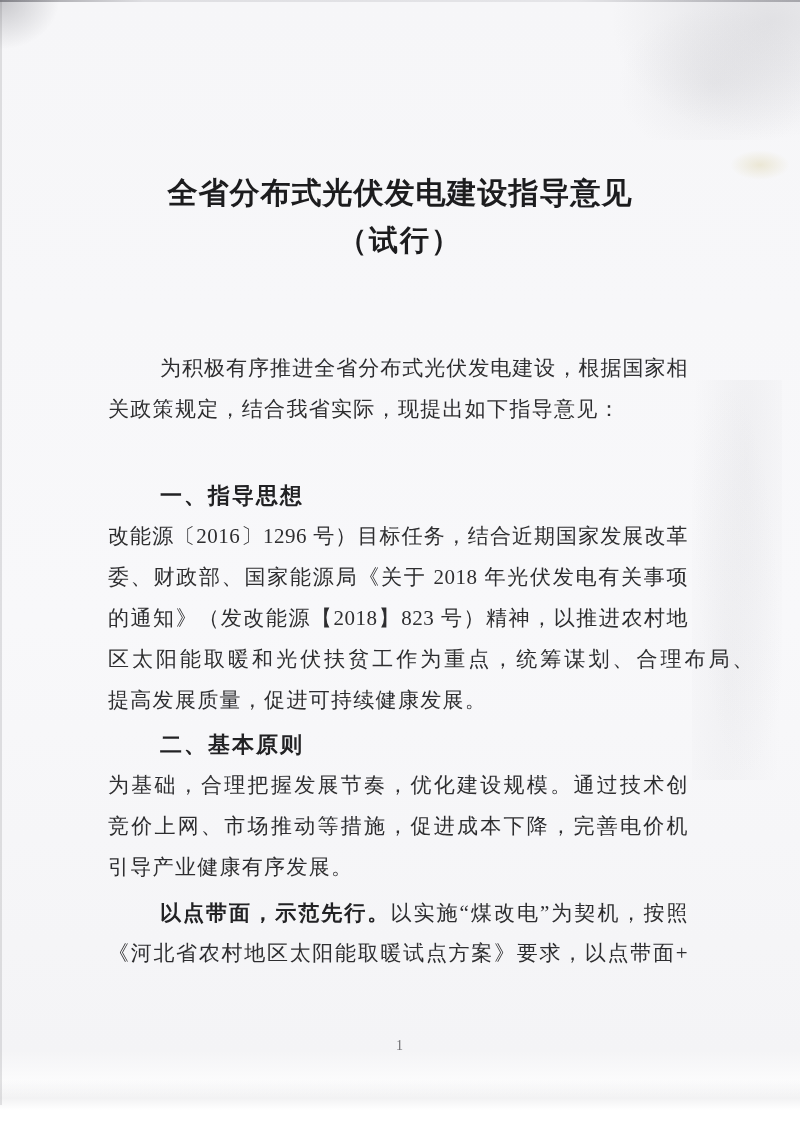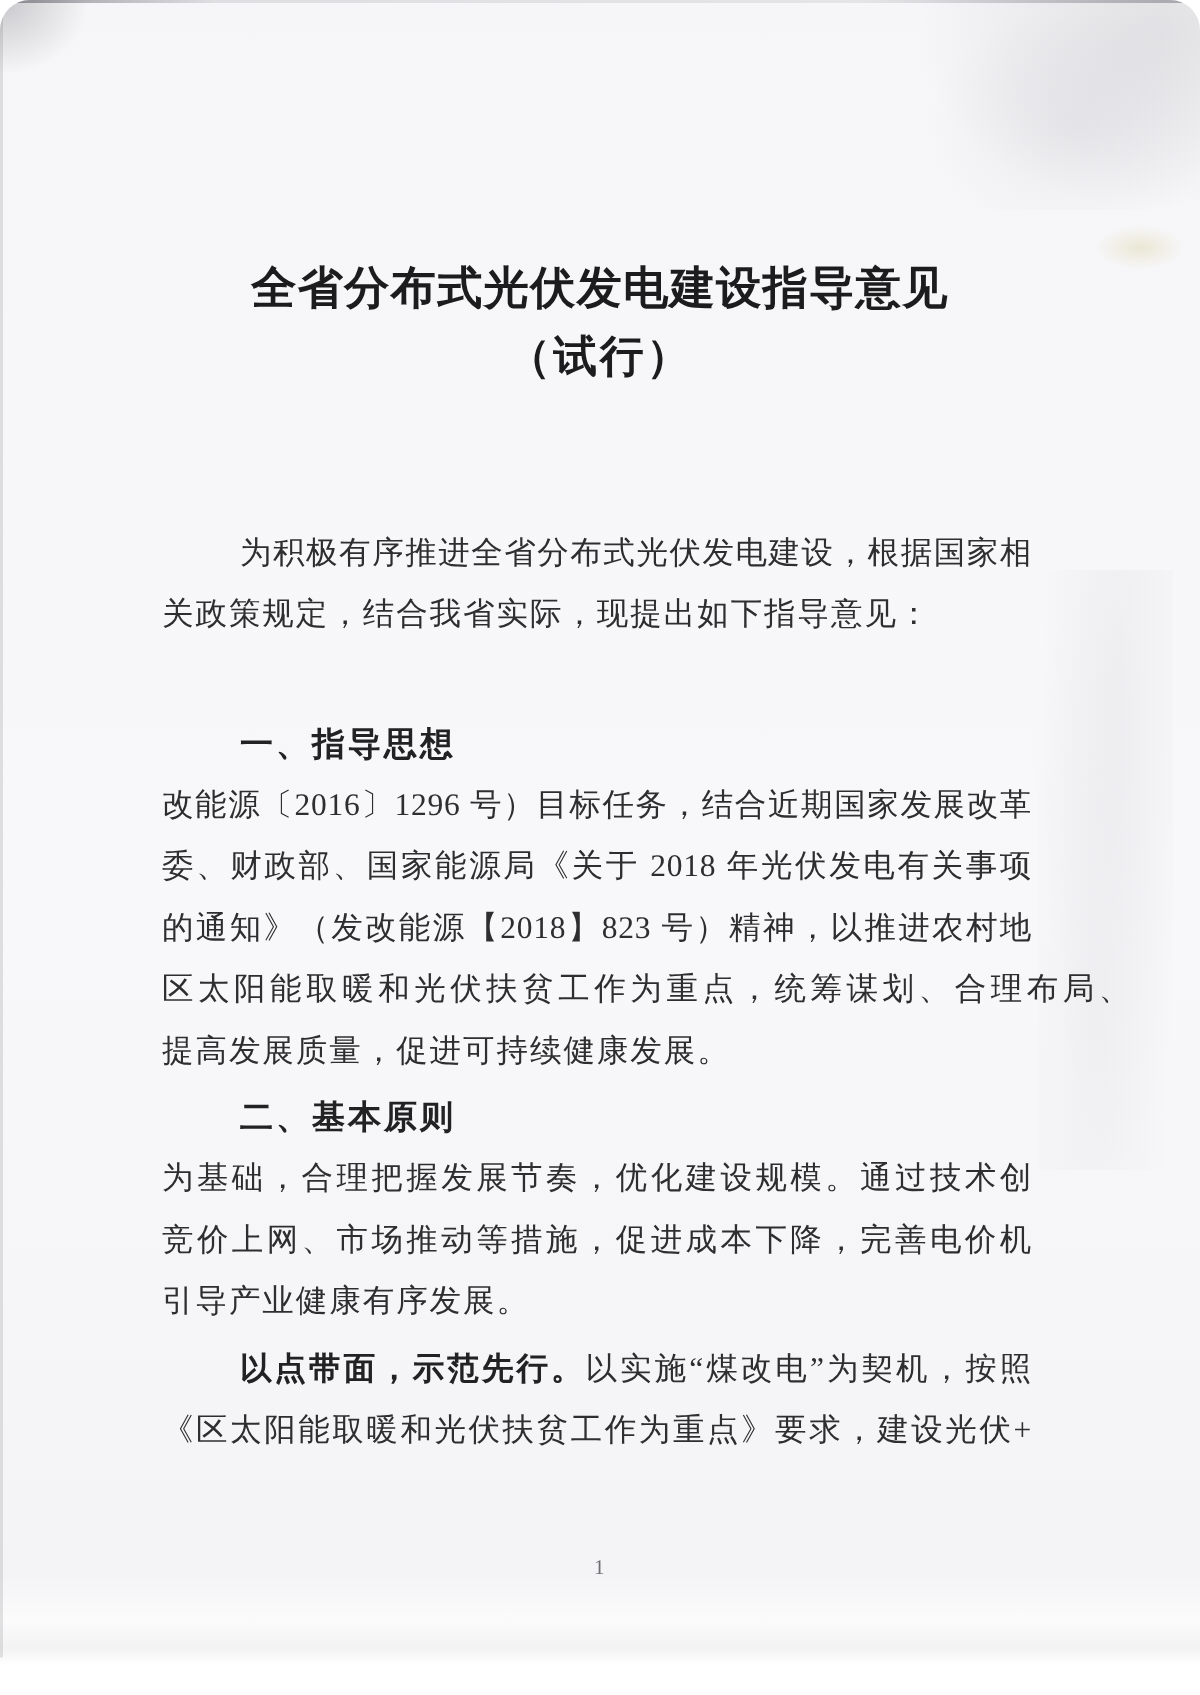--- a/index.html
+++ b/index.html
@@ -3,21 +3,20 @@
 <meta charset="utf-8">
 <style>
   html,body{margin:0;padding:0;background:#ffffff;}
   .sheet{
     position:relative;
     width:800px;height:1130px;
     background:linear-gradient(180deg,#f6f6f8 0%,#f8f8fa 55%,#f4f4f6 93%,#ffffff 97%);
     overflow:hidden;
     font-family:"Liberation Serif","DejaVu Serif",serif;
     color:#2e2e30;
-    border-radius:20px;
   }
   
   .scan-top{position:absolute;top:0;left:0;right:0;height:2px;
     background:linear-gradient(90deg,rgba(70,70,78,.55),rgba(140,140,148,.22) 18%,rgba(150,150,158,.18) 72%,rgba(80,80,88,.45));}
   .scan-left{position:absolute;top:0;left:0;width:2px;height:1105px;background:rgba(130,130,138,.22);}
   .corner-tl{position:absolute;top:0;left:0;width:60px;height:50px;
     background:radial-gradient(ellipse at 0% 0%,rgba(90,90,98,.30),rgba(90,90,98,0) 70%);}
   .mottle-tr{position:absolute;top:0;right:0;width:190px;height:140px;
     background:radial-gradient(ellipse at 85% 15%,rgba(140,140,148,.20),rgba(140,140,148,0) 70%),
                radial-gradient(ellipse at 55% 60%,rgba(150,150,158,.12),rgba(150,150,158,0) 65%);}
@@ -26,21 +25,21 @@
   .band-bottom{position:absolute;left:0;right:0;top:1080px;height:30px;
     background:linear-gradient(180deg,rgba(175,175,182,0),rgba(175,175,182,.16) 60%,rgba(175,175,182,0));}
   .strip-bottom{position:absolute;left:0;right:0;bottom:0;height:18px;background:#ffffff;}
   .mottle-mid{position:absolute;top:380px;right:18px;width:90px;height:400px;
     background:radial-gradient(ellipse at 60% 20%,rgba(160,160,168,.10),rgba(160,160,168,0) 70%),
                radial-gradient(ellipse at 40% 75%,rgba(160,160,168,.08),rgba(160,160,168,0) 70%);}
   
   .title-block{position:absolute;left:110px;top:170px;width:580px;text-align:center;
     font-weight:700;color:#1c1c1e;}
   .title-l1{font-size:30px;line-height:46px;letter-spacing:1px;}
-  .title-l2{font-size:29px;line-height:48px;letter-spacing:2px;font-family:Liberation Mono, monospace;}
+  .title-l2{font-size:29px;line-height:48px;letter-spacing:2px;}
   .body-block{position:absolute;left:108px;top:303px;width:580px;}
   .ln{font-size:21px;height:41px;line-height:41px;overflow:hidden;letter-spacing:.5px;}
   .j{text-align:justify;text-align-last:justify;}
   .l{text-align:left;letter-spacing:1.3px;}
   .ind{padding-left:52px;margin-top:45px;}
   .wide{width:646px;}
   .hd{font-family:"Liberation Sans","DejaVu Sans",sans-serif;font-weight:700;
       font-size:22px;letter-spacing:2px;color:#222224;text-align:right;text-align-last:left;}
   .lead{font-family:"Liberation Sans","DejaVu Sans",sans-serif;font-weight:700;color:#222224;}
   .mt3{margin-top:3px;}
@@ -74,18 +73,18 @@
     <div class="ln j"><span>改能源〔2016〕1296 号）目标任务，结合近期国家发展改革</span></div>
     <div class="ln j"><span>委、财政部、国家能源局《关于 2018 年光伏发电有关事项</span></div>
     <div class="ln j"><span>的通知》（发改能源【2018】823 号）精神，以推进农村地</span></div>
     <div class="ln j wide"><span>区太阳能取暖和光伏扶贫工作为重点，统筹谋划、合理布局、</span></div>
     <div class="ln l"><span>提高发展质量，促进可持续健康发展。</span></div>
     <div class="ln hd ind mt3"><span>二、基本原则</span></div>
     <div class="ln j"><span>为基础，合理把握发展节奏，优化建设规模。通过技术创新、</span></div>
     <div class="ln j"><span>竞价上网、市场推动等措施，促进成本下降，完善电价机制，</span></div>
     <div class="ln l"><span>引导产业健康有序发展。</span></div>
     <div class="ln j ind mt4"><span class="lead">以点带面，示范先行。</span><span>以实施“煤改电”为契机，按照</span></div>
-    <div class="ln j"><span>《区太阳能取暖和光伏扶贫工作为重点》要求，建设光伏+</span></div>
+    <div class="ln j"><span>《河北省农村地区太阳能取暖试点方案》要求，以点带面+</span></div>
   </div>
 
   <div class="pagenum">1</div>
 
 </div>
 
 </body></html>

